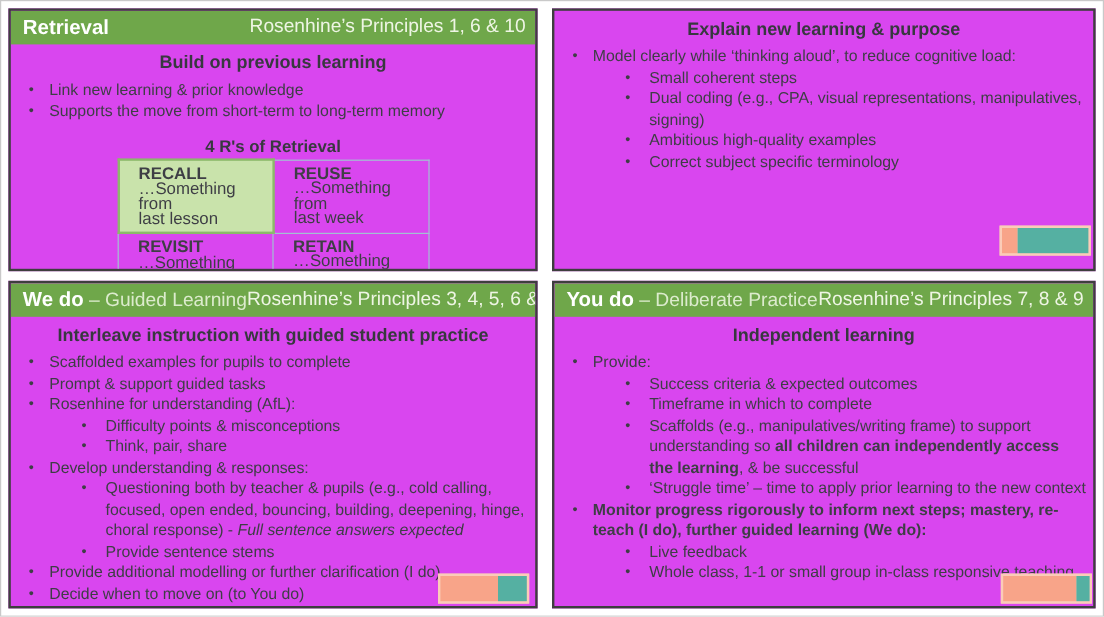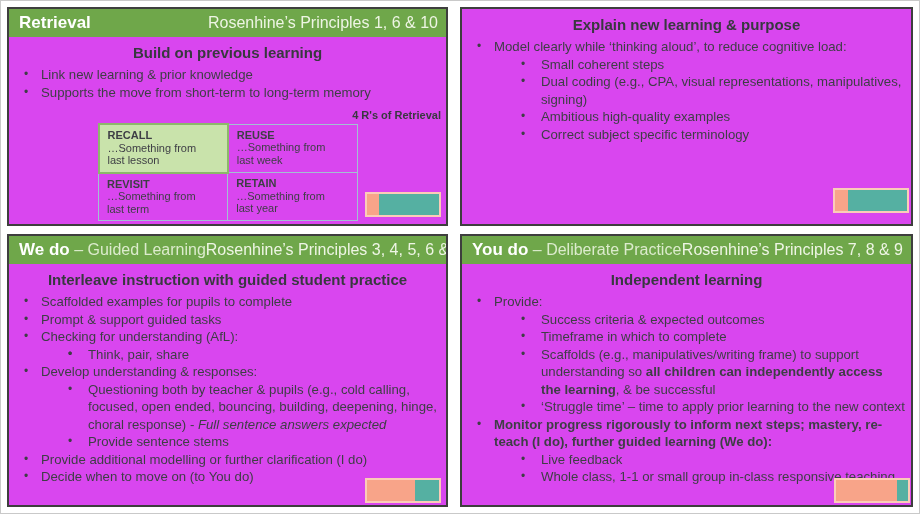--- a/index.html
+++ b/index.html
@@ -29,25 +29,25 @@
   .card-body{position:relative;flex:1;padding:3px 5px 2px 5px;color:#3e3e45;}
   .subhead{text-align:center;font-weight:bold;font-size:15px;color:#38383f;margin:4px 0 5px 0;}
   .bullet{position:relative;font-size:13.2px;line-height:17.5px;color:#3e3e45;}
   .bullet .marker{position:absolute;top:0;font-size:12px;}
   .bullet.lvl1{padding-left:27px;}
   .bullet.lvl1 .marker{left:10px;}
   .bullet.lvl2{padding-left:74px;}
   .bullet.lvl2 .marker{left:54px;}
   .bullet span.b{font-weight:bold;}
   .bullet span.i{font-style:italic;}
-  .table-title{text-align:right;font-size:11px;font-weight:bold;color:#38383f;margin:8px 0 2px 0;}
+  .table-title{text-align:center;font-size:14px;font-weight:bold;color:#38383f;margin:13px 0 2px 0;}
   .rtable{border-collapse:collapse;margin:0 auto;width:260px;table-layout:fixed;}
   .rtable td{
     box-sizing:border-box;border:1.5px solid #a3c0d2;
-    padding:4px 6px 5px 8px;font-size:11px;line-height:12.5px;
+    padding:4px 6px 5px 16px;font-size:14px;line-height:12.5px;
     color:#3e3e45;vertical-align:top;height:48px;
   }
   .rtable td.hl{background:#c9e3ab;border:2px solid #8cb86a;}
   .cell-title{font-weight:bold;}
   .bar{
     position:absolute;display:flex;height:21px;width:72px;
     border:2px solid #fbccb8;background:#fbccb8;
   }
   .seg{height:100%;}
   .seg.salmon{background:#f8a489;}
@@ -133,22 +133,22 @@
       <div class="title">
         <span class="tbold">We do</span><span class="trest"> – Guided Learning</span>
       </div>
       <div class="principles">Rosenhine’s Principles 3, 4, 5, 6 &amp; 8</div>
     </header>
     <div class="card-body">
       <div class="subhead">Interleave instruction with guided student practice</div>
       <div class="list">
           <div class="bullet lvl1"><span class="marker">•</span><span class="txt"><span>Scaffolded examples for pupils to complete</span></span></div>
           <div class="bullet lvl1"><span class="marker">•</span><span class="txt"><span>Prompt &amp; support guided tasks</span></span></div>
-          <div class="bullet lvl1"><span class="marker">•</span><span class="txt"><span>Checking for understanding (AfL):</span></span></div>
-          <div class="bullet lvl2"><span class="marker">•</span></div>
+          <div class="bullet lvl1"><span class="marker">•</span><span class="txt"><span>Rosenhine for understanding (AfL):</span></span></div>
+          <div class="bullet lvl2"><span class="marker">•</span><span class="txt"><span>Difficulty points &amp; misconceptions</span></span></div>
           <div class="bullet lvl2"><span class="marker">•</span><span class="txt"><span>Think, pair, share</span></span></div>
           <div class="bullet lvl1"><span class="marker">•</span><span class="txt"><span>Develop understanding &amp; responses:</span></span></div>
           <div class="bullet lvl2"><span class="marker">•</span><span class="txt"><span>Questioning both by teacher &amp; pupils (e.g., cold calling, focused, open ended, bouncing, building, deepening, hinge, choral response) - </span><span class="i">Full sentence answers expected</span></span></div>
           <div class="bullet lvl2"><span class="marker">•</span><span class="txt"><span>Provide sentence stems</span></span></div>
           <div class="bullet lvl1"><span class="marker">•</span><span class="txt"><span>Provide additional modelling or further clarification (I do)</span></span></div>
           <div class="bullet lvl1"><span class="marker">•</span><span class="txt"><span>Decide when to move on (to You do)</span></span></div>
         </div>
       <div class="bar">
         <div class="seg salmon" style="width: 66%;"></div>
         <div class="seg teal" style="width: 34%;"></div>

